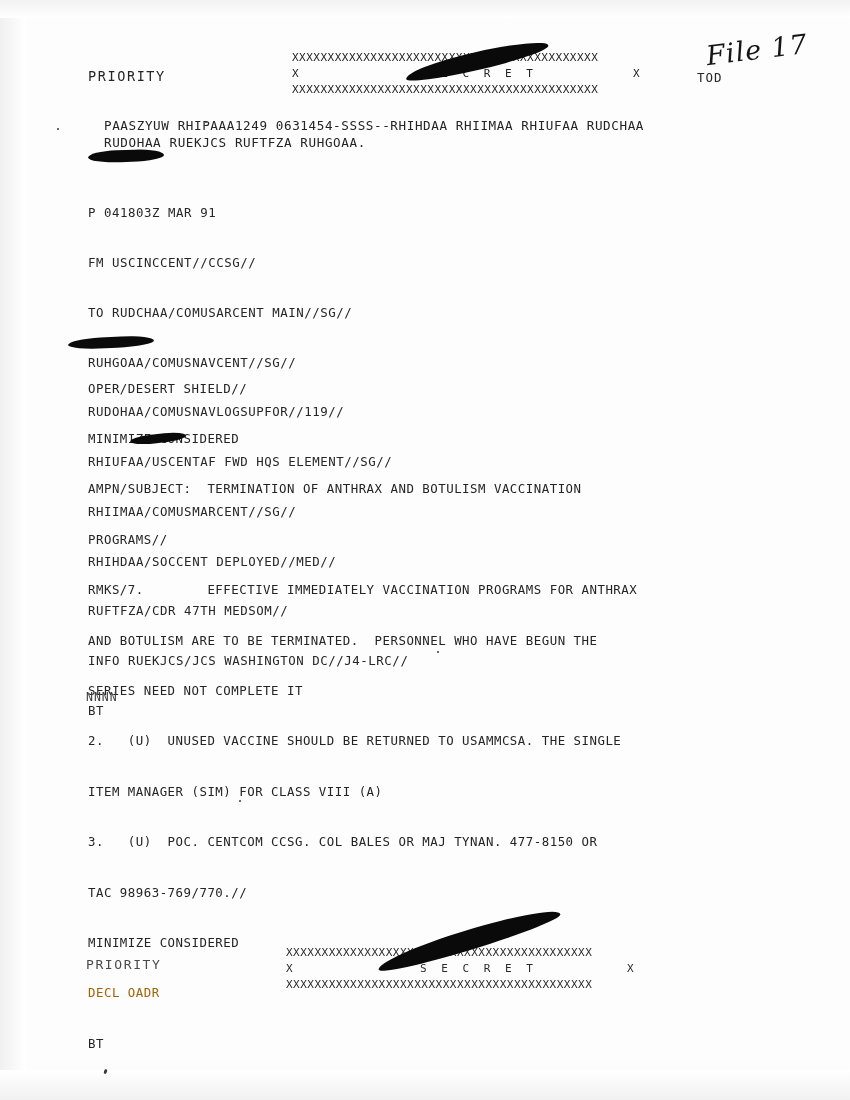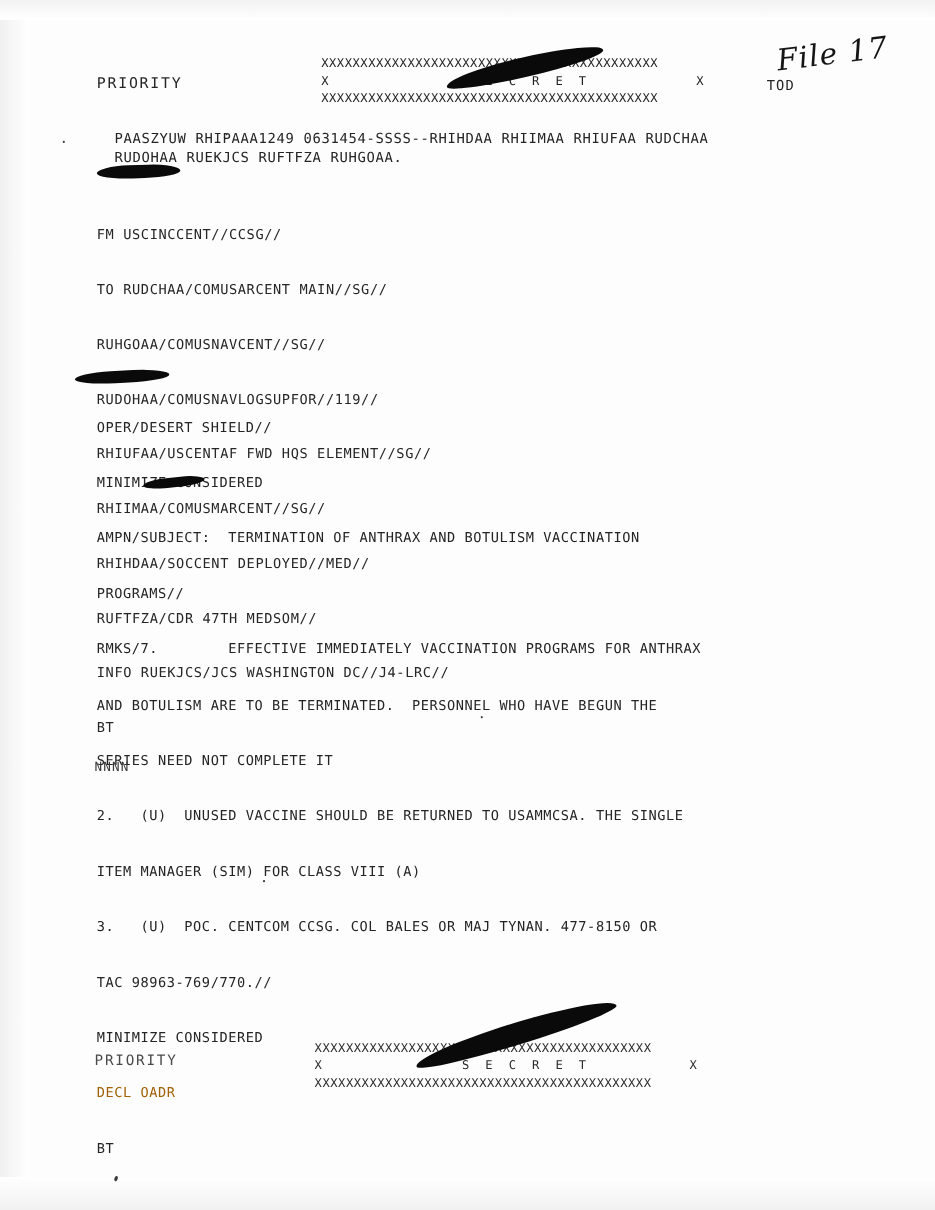--- a/index.html
+++ b/index.html
@@ -224,20 +224,21 @@
   <div class="redact redact-1"></div>
 
   <div class="tod">TOD</div>
   <div class="handwriting">File 17</div>
 
   <div class="addr">PAASZYUW RHIPAAA1249 0631454-SSSS--RHIHDAA RHIIMAA RHIUFAA RUDCHAA
 RUDOHAA RUEKJCS RUFTFZA RUHGOAA.</div>
   <div class="redact redact-2"></div>
 
   <div class="routing">
+    <div>P 041803Z MAR 91</div>
     <div>FM USCINCCENT//CCSG//</div>
     <div>TO RUDCHAA/COMUSARCENT MAIN//SG//</div>
     <div>RUHGOAA/COMUSNAVCENT//SG//</div>
     <div>RUDOHAA/COMUSNAVLOGSUPFOR//119//</div>
     <div>RHIUFAA/USCENTAF FWD HQS ELEMENT//SG//</div>
     <div>RHIIMAA/COMUSMARCENT//SG//</div>
     <div>RHIHDAA/SOCCENT DEPLOYED//MED//</div>
     <div>RUFTFZA/CDR 47TH MEDSOM//</div>
     <div>INFO RUEKJCS/JCS WASHINGTON DC//J4-LRC//</div>
     <div>BT</div>

